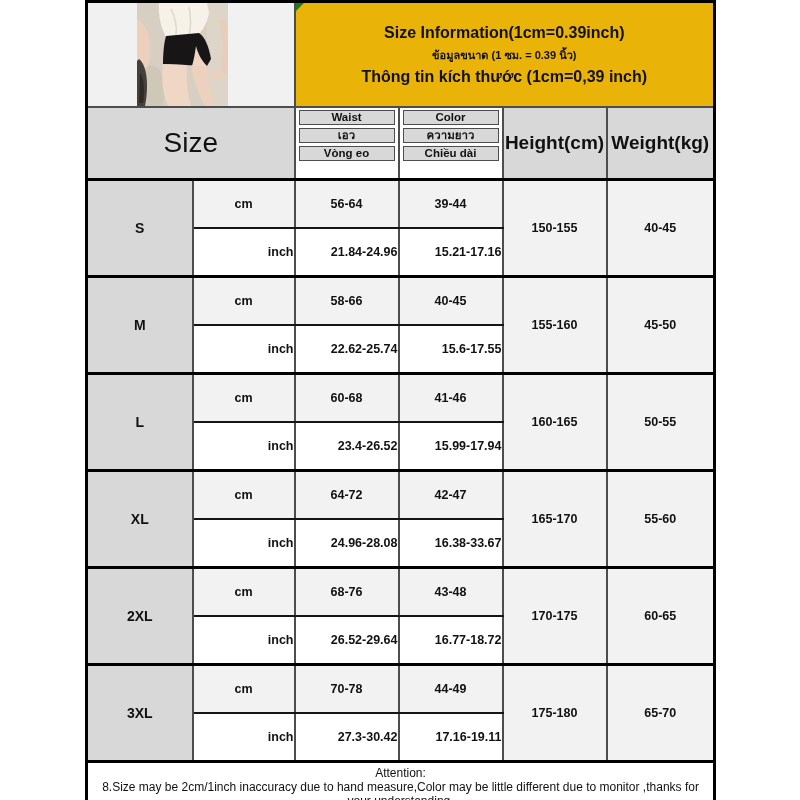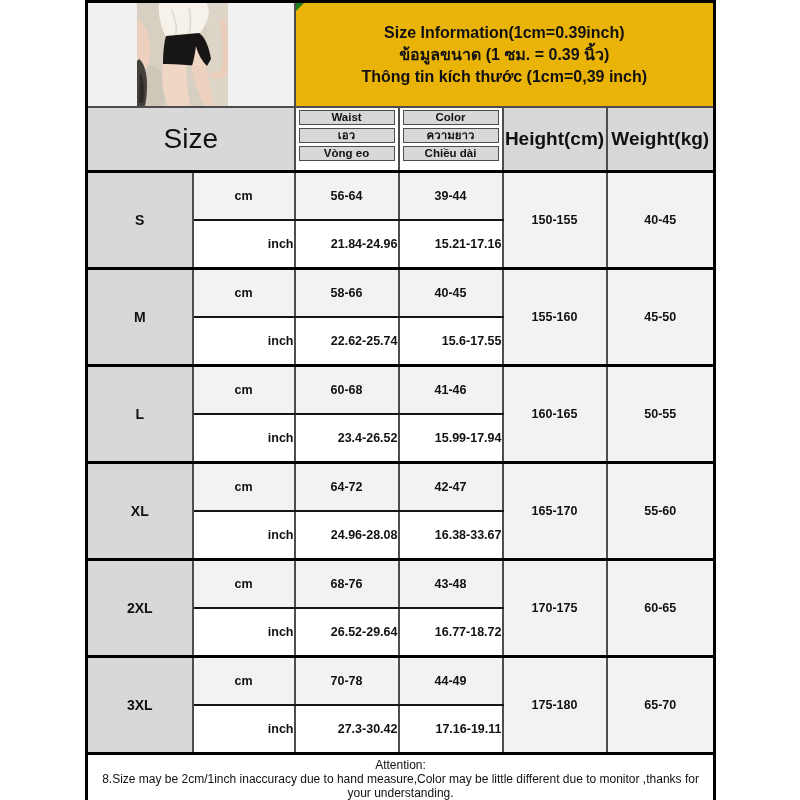--- a/index.html
+++ b/index.html
@@ -22,31 +22,31 @@
   }
 
   
   .img-row td { height:103px; }
   .img-cell { background:#f1f1f1; }
   .photo-wrap { width:91px; height:103px; margin-left:49px; }
   .photo-wrap svg { display:block; }
   .title-cell { background:#eab308; position:relative; }
   .title-stack { display:flex; flex-direction:column; justify-content:center; height:100%; }
   .title-l1 { font-weight:bold; font-size:16px; line-height:22px; }
-  .title-l2 { font-weight:bold; font-size:16px; line-height:22px; }
+  .title-l2 { font-weight:bold; font-size:11px; line-height:22px; }
   .title-l3 { font-weight:bold; font-size:16px; line-height:22px; }
   .corner-marker {
     position:absolute; left:0; top:0; width:0; height:0;
     border-top:8px solid #1e7a1e; border-right:8px solid transparent;
   }
 
   
   .head-row td { height:56px; }
   .size-head { background:#d8d8d8; font-weight:normal; font-size:28px; }
-  .subbox-cell { background:#ffffff; vertical-align:top; padding:2px 2px 4px;border-radius:6px; }
+  .subbox-cell { background:#ffffff; vertical-align:top; padding:2px 2px 12px;border-radius:6px; }
   .subbox {
     height:13px; margin:0 1px 3px; background:#d8d8d8;
     border:1px solid #4d4d4d;
     display:flex; align-items:center; justify-content:center;
     font-weight:bold; font-size:11.5px; line-height:13px;
   }
   .gray-head { background:#d8d8d8; font-weight:bold; font-size:19px; }
 
   
   .sub-row td { height:46px; }

